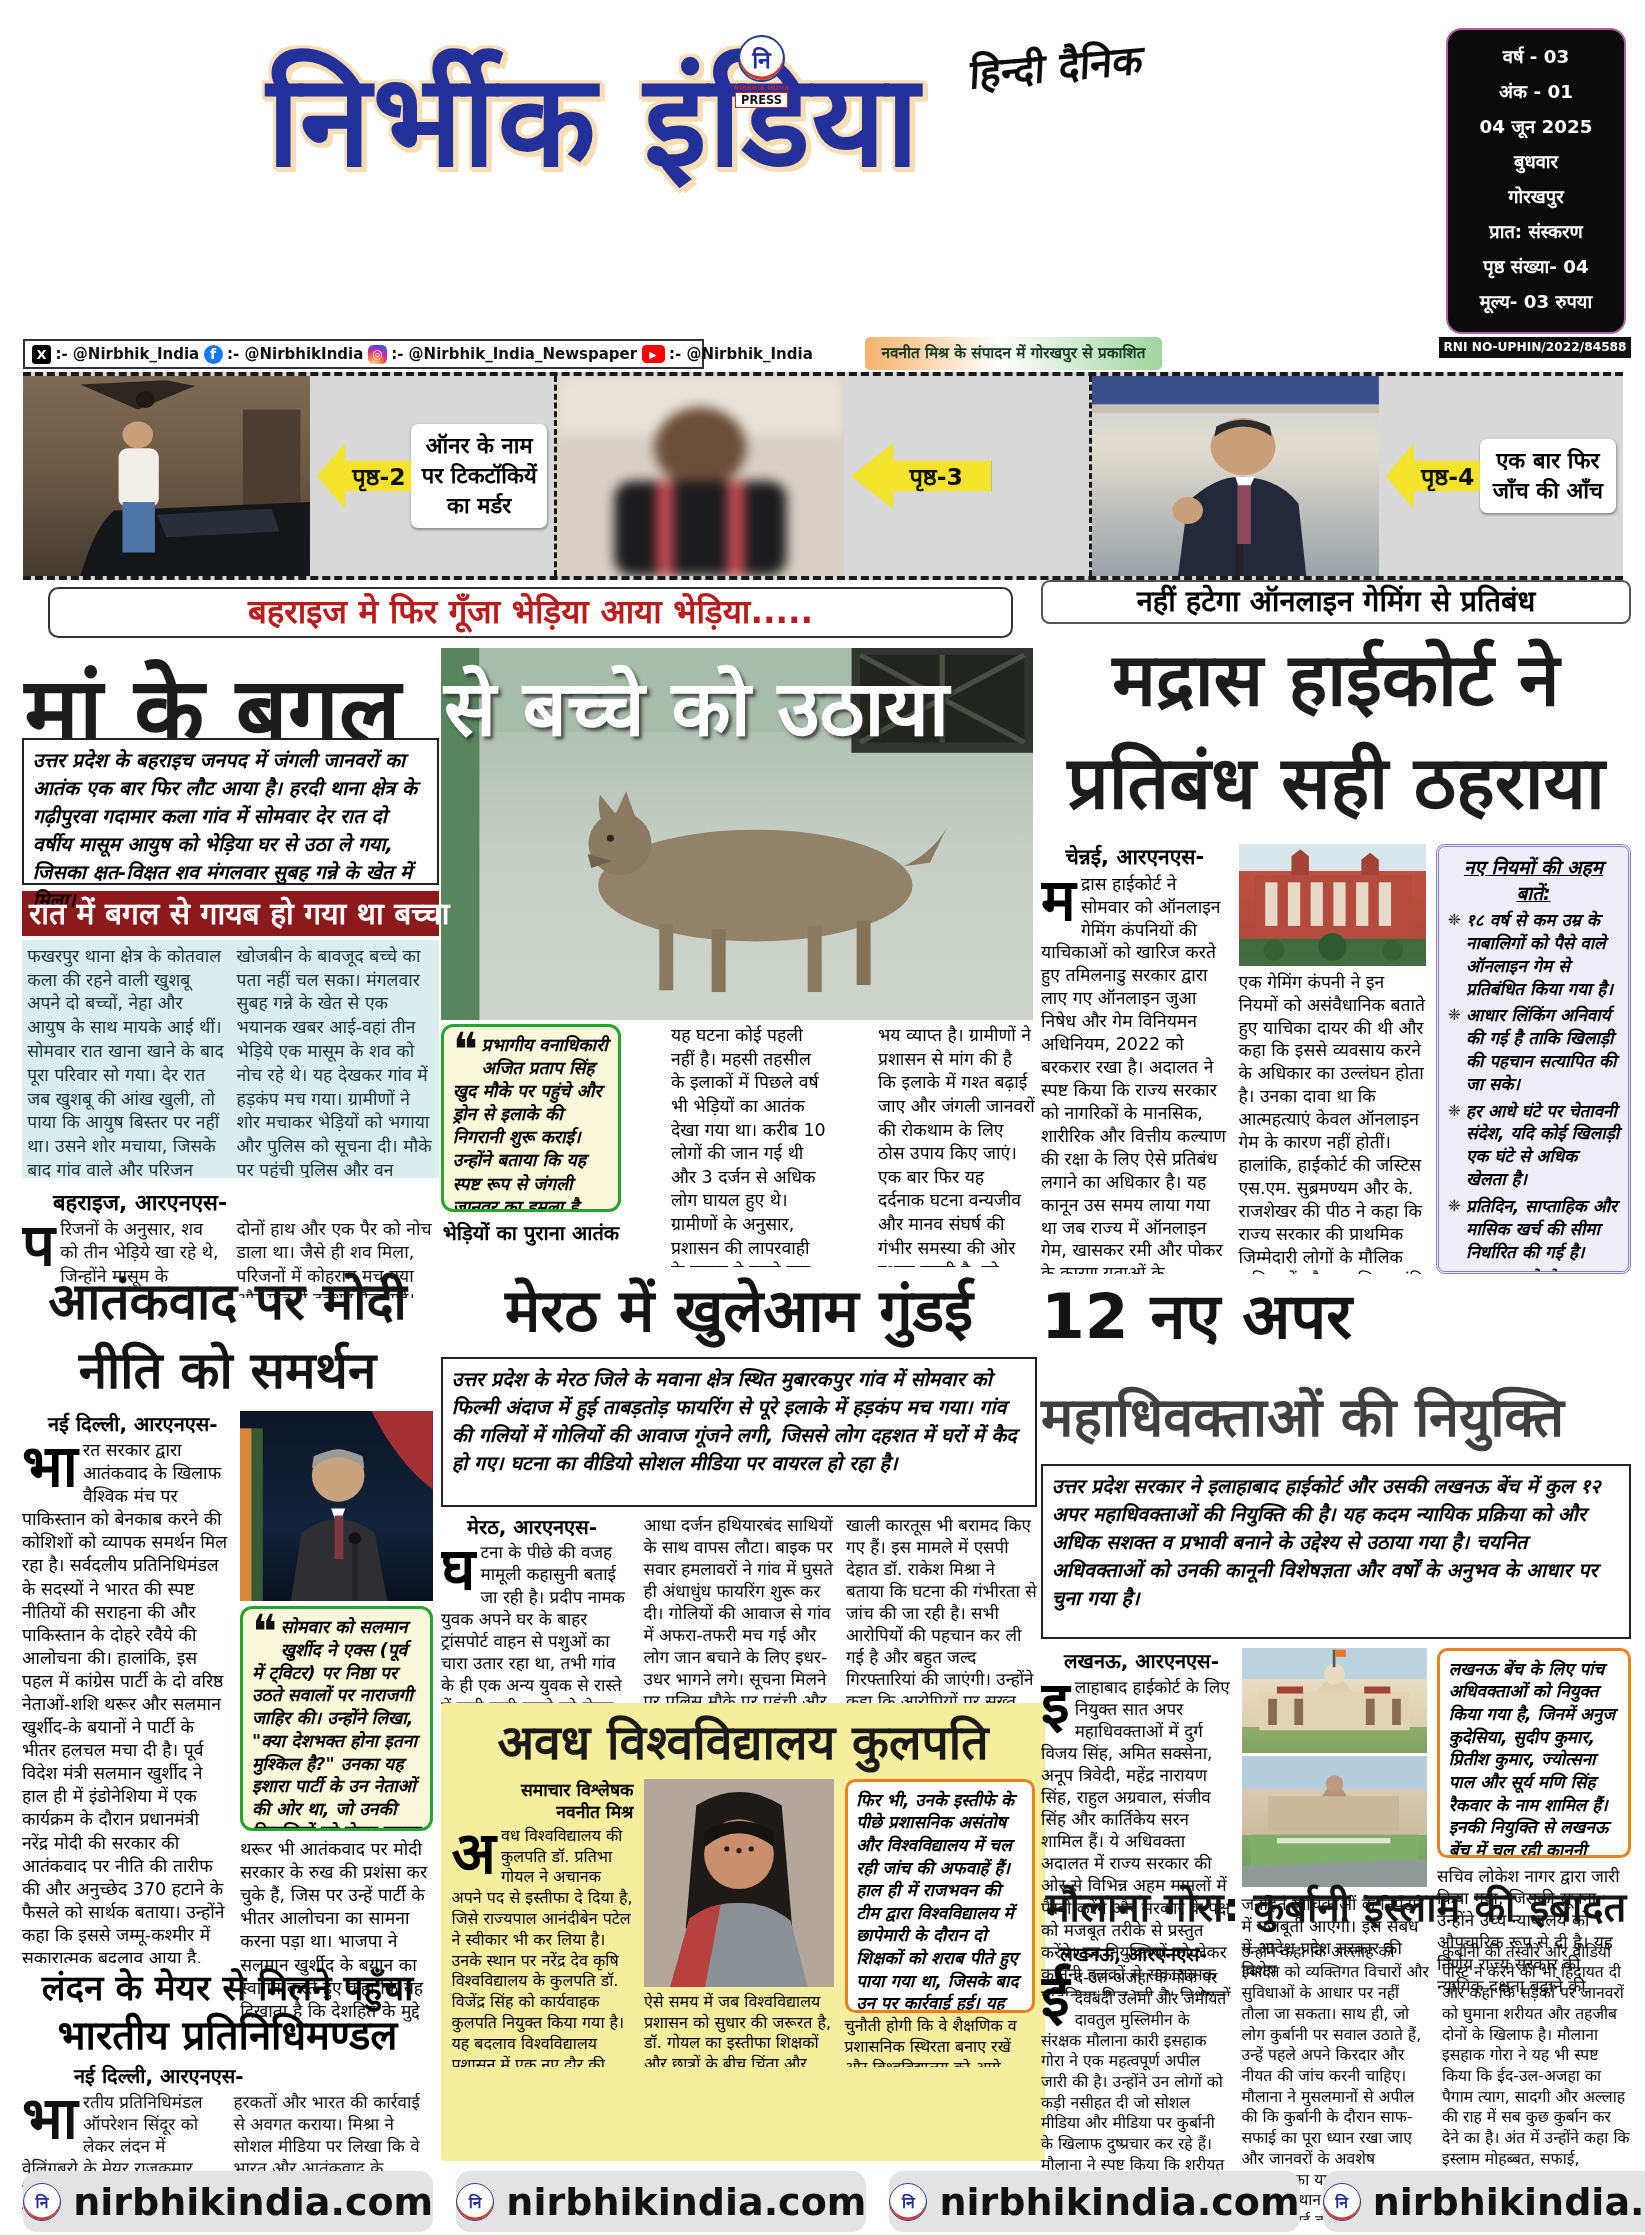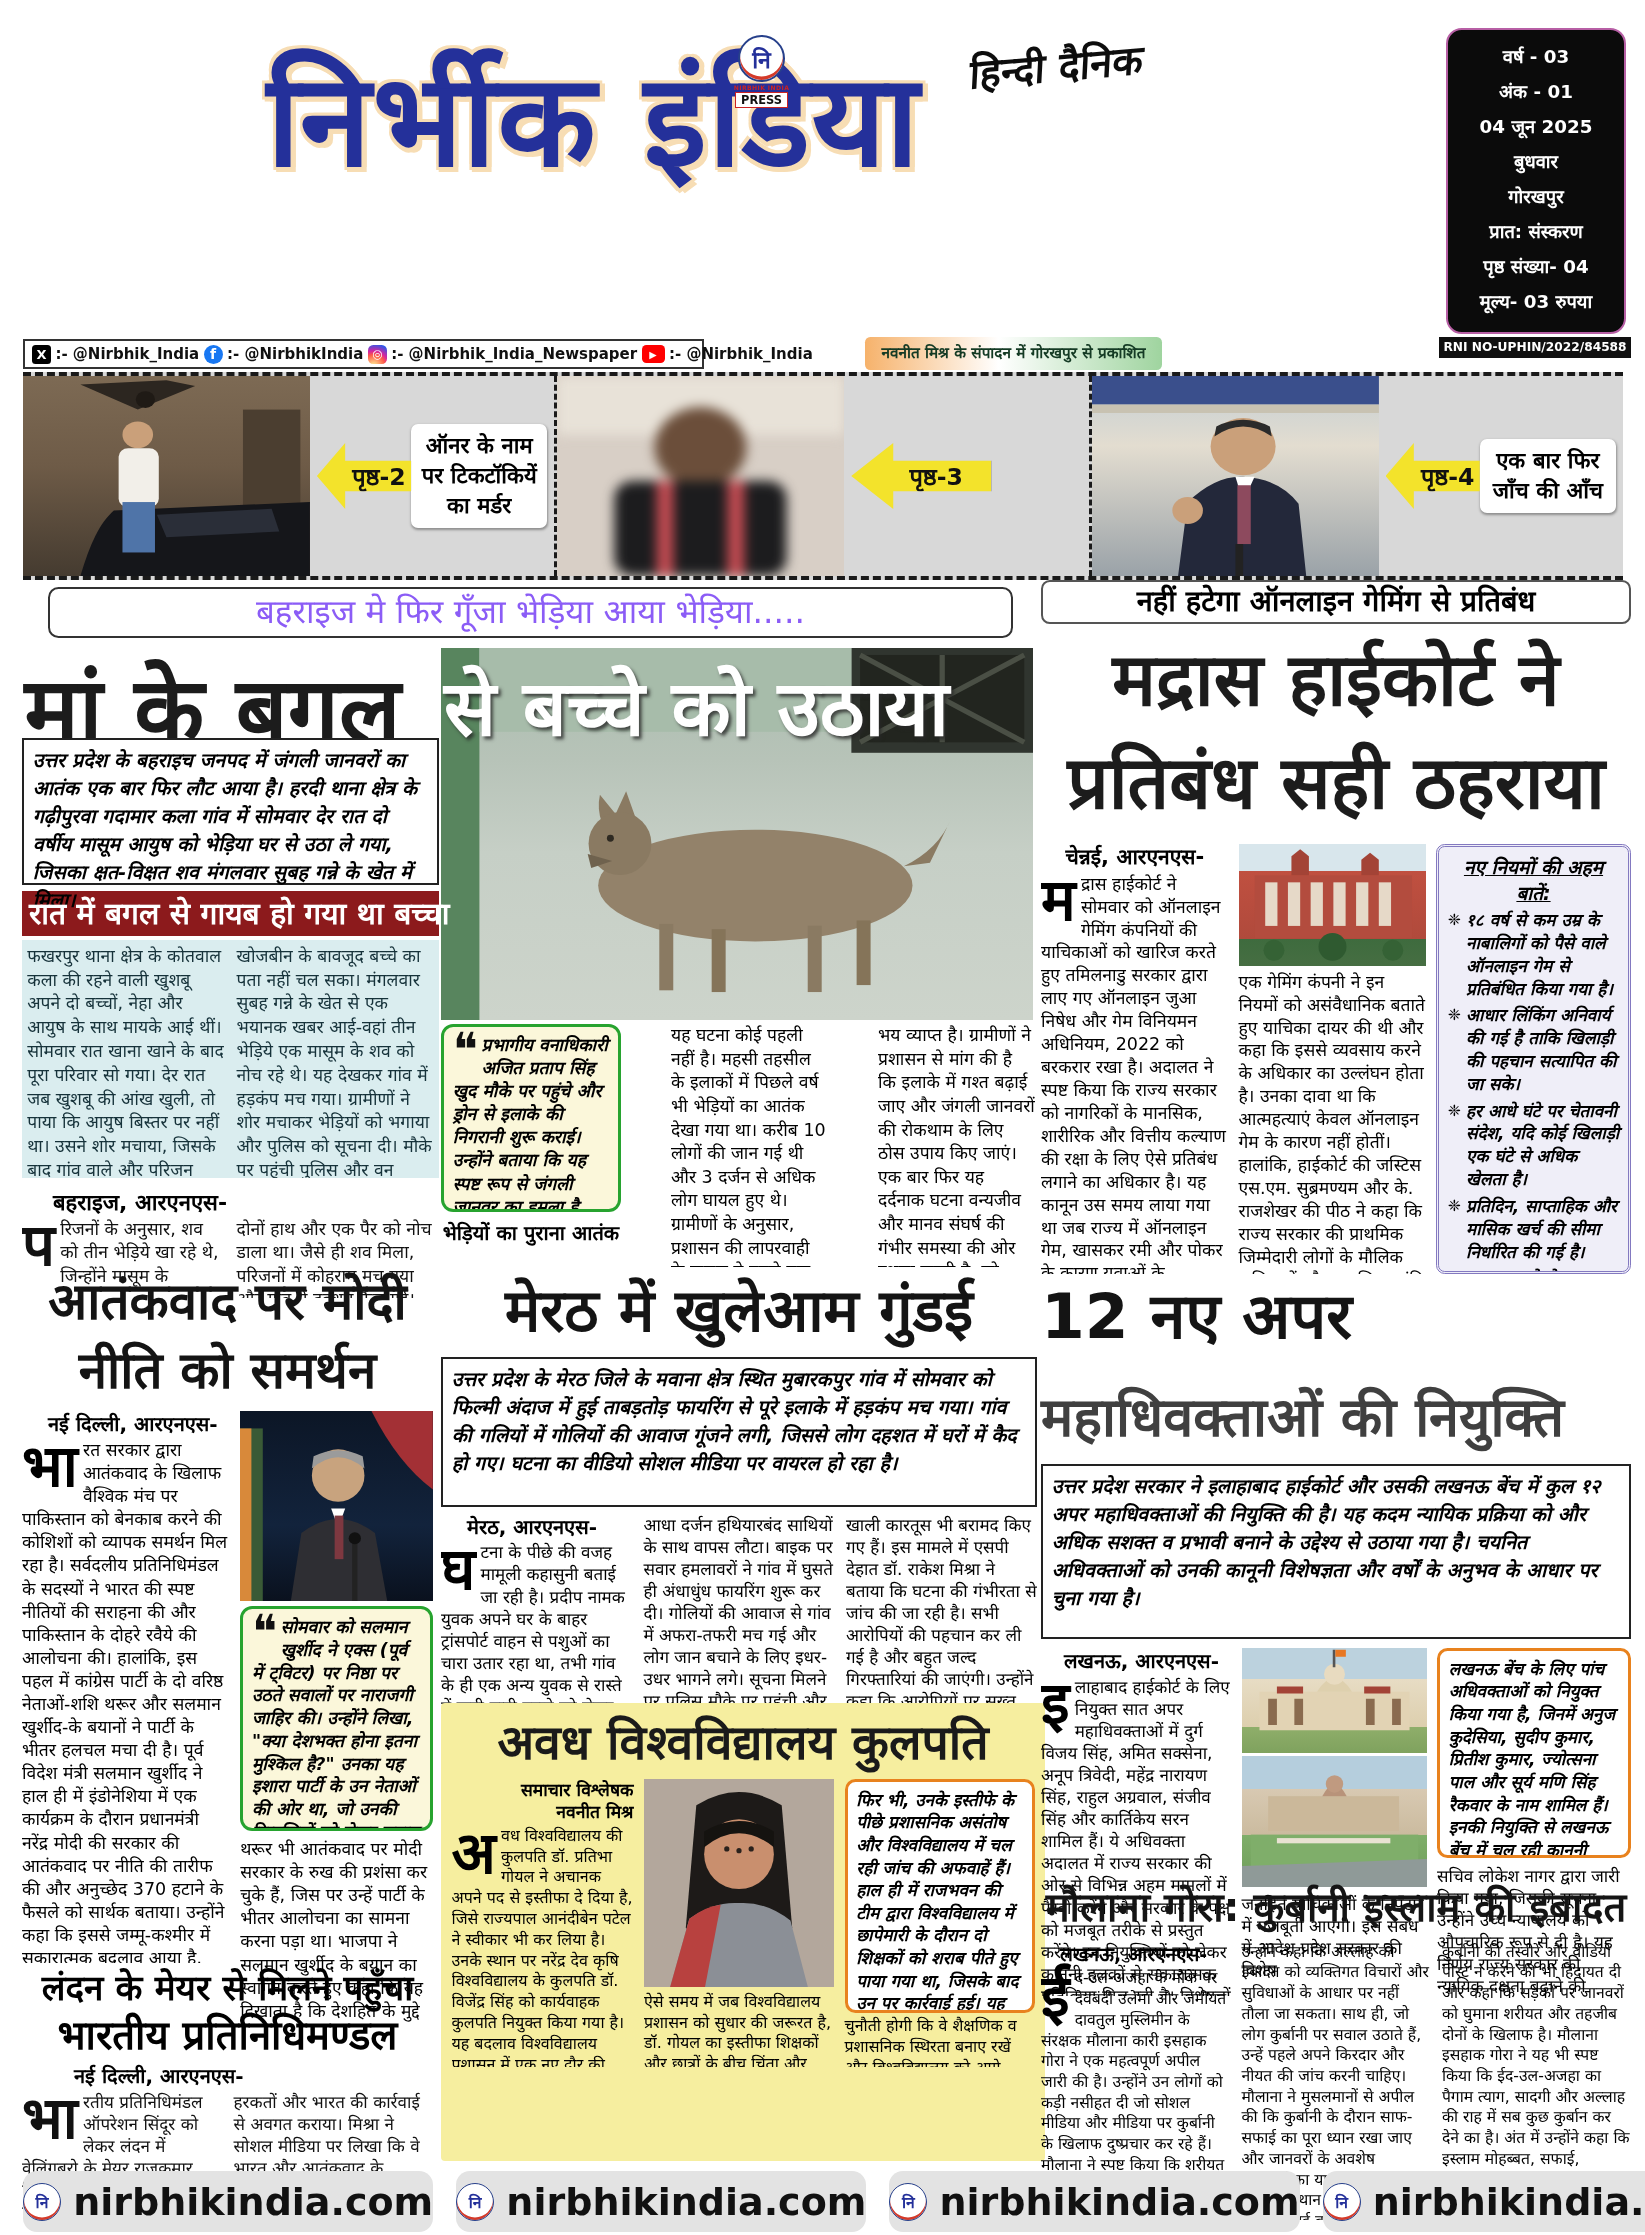--- a/index.html
+++ b/index.html
@@ -67,21 +67,21 @@
   .ph-adani { background:linear-gradient(180deg,#c2cdd4 0%,#e3ddd0 35%,#9aa2a8 100%); }
   .ph-wolf { background:linear-gradient(180deg,#a9bcae 0%,#b7c3b8 30%,#c6cfc6 55%,#cdd4cb 100%); }
   .ph-khurshid { background:linear-gradient(180deg,#0c1626 0%,#12233c 60%,#0a111e 100%); }
   .ph-madras { background:linear-gradient(180deg,#d8e6ec 0%,#d8e6ec 22%,#c05040 22%,#b04a3c 78%,#3e6b3e 78%,#466e42 100%); }
   .ph-ahc1 { background:linear-gradient(180deg,#bcd2de 0%,#bcd2de 30%,#e7dcc4 30%,#ddcfae 75%,#8fae6a 75%,#7fa25e 100%); }
   .ph-ahc2 { background:linear-gradient(180deg,#b5cedd 0%,#b5cedd 25%,#d8c9b2 25%,#cbbb9f 60%,#7fae6a 60%,#6d9c58 100%); }
   .ph-goyal { background:#b3a79c; }
 
   
   .kicker-box { left:48px; top:587px; width:965px; height:51px; border:2.6px solid #333; border-radius:10.5px; background:#fff;
-    color:#8b5cf6; font-size:33px; font-weight:normal; text-align:center; line-height:45px; }
+    color:#b91c1c; font-size:33px; font-weight:bold; text-align:center; line-height:45px; }
   .headline-black { left:24.5px; top:645px; width:417px; color:#1c1c1c; font-size:91px; font-weight:800; white-space:nowrap; }
   .wolf-photo { left:441px; top:648px; width:592px; height:372px; }
   .headline-white { left:444px; top:653px; width:594px; color:#fff; font-size:77px; font-weight:800; white-space:nowrap;
     text-shadow:2.6px 2.6px 3.5px rgba(40,40,40,.8); }
 
   .intro-box { border:2.6px solid #222; background:#fff; font-weight:bold; font-style:italic; padding:7px 8.7px; line-height:1.42; }
   .wolf-left { left:22px; top:738px; width:417px; }
   .wolf-left .intro-box { font-size:19.7px; height:147px; }
   .red-band { margin-top:6.1px; height:45px; background:#8c1a1c; color:#fff; font-size:30px; font-weight:bold; line-height:45px; padding-left:7px; white-space:nowrap; }
   .blue-cols { display:flex; gap:12.2px; background:#daedef; margin-top:3.5px; padding:5.2px 5.2px; height:238px; overflow:hidden; }

